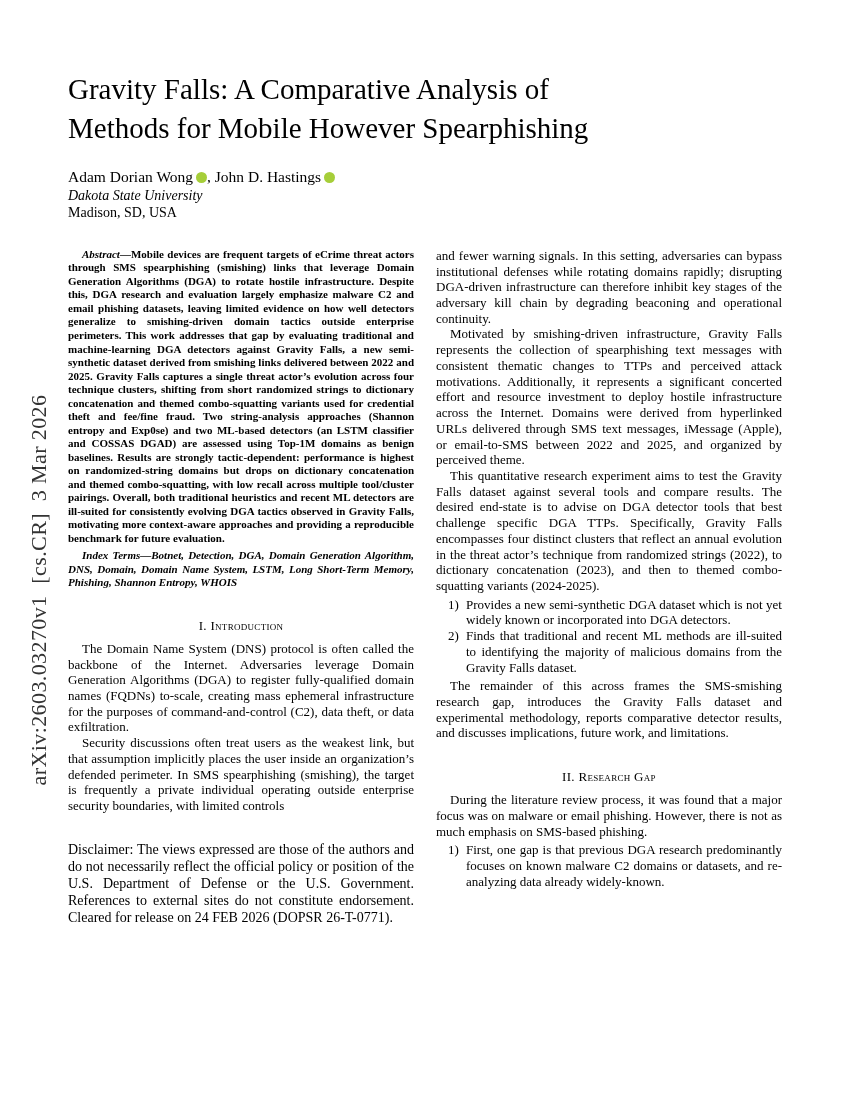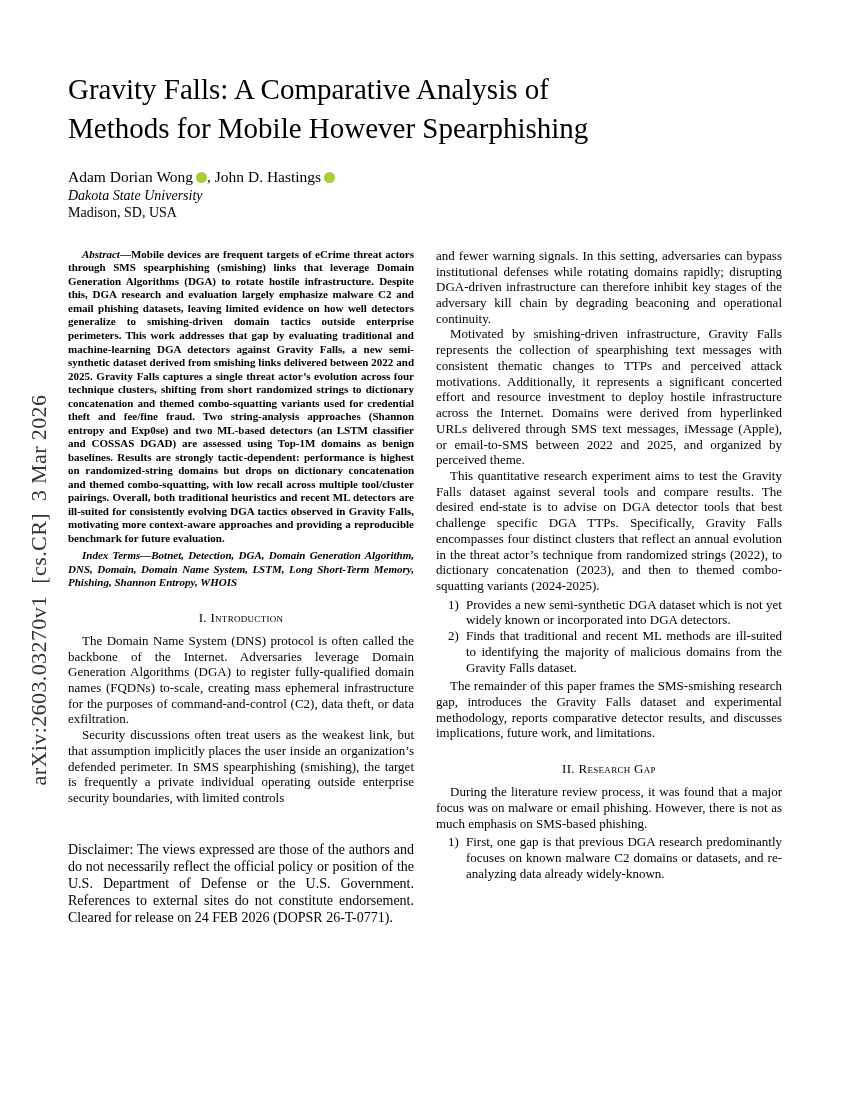--- a/index.html
+++ b/index.html
@@ -65,21 +65,21 @@
     margin-top:4px;
   }
   .index-terms .lead { font-style:italic; }
   .body-text { font-size:13px; line-height:1.21; }
   p.indent { text-indent:14px; }
   .section-heading {
     text-align:center;
     font-variant:small-caps;
     font-weight:normal;
     font-size:13px;
-    margin:20px 0 7px 0;
+    margin:28px 0 7px 0;
     letter-spacing:0.3px;
   }
   .footnote {
     font-size:14px;
     line-height:1.22;
     margin-top:auto;
     padding-top:10px;
     text-align:justify;
   }
   .list { margin:3px 0 3px 12px; }
@@ -131,21 +131,21 @@
         <div class="list-item">
           <span class="num">1)</span>
           <span class="itext">Provides a new semi-synthetic DGA dataset which is not yet widely known or incorporated into DGA detectors.</span>
         </div>
         <div class="list-item">
           <span class="num">2)</span>
           <span class="itext">Finds that traditional and recent ML methods are ill-suited to identifying the majority of malicious domains from the Gravity Falls dataset.</span>
         </div>
       </div>
 
-      <p class="body-text indent">The remainder of this paper frames the SMS-smishing research gap, introduces the Gravity Falls dataset and experimental methodology, reports comparative detector results, and discusses implications, future work, and limitations.</p>
+      <p class="body-text indent">The remainder of this across frames the SMS-smishing research gap, introduces the Gravity Falls dataset and experimental methodology, reports comparative detector results, and discusses implications, future work, and limitations.</p>
 
       <h2 class="section-heading">II. Research Gap</h2>
 
       <p class="body-text indent">During the literature review process, it was found that a major focus was on malware or email phishing. However, there is not as much emphasis on SMS-based phishing.</p>
 
       <div class="list body-text">
         <div class="list-item">
           <span class="num">1)</span>
           <span class="itext">First, one gap is that previous DGA research predominantly focuses on known malware C2 domains or datasets, and re-analyzing data already widely-known.</span>
         </div>

